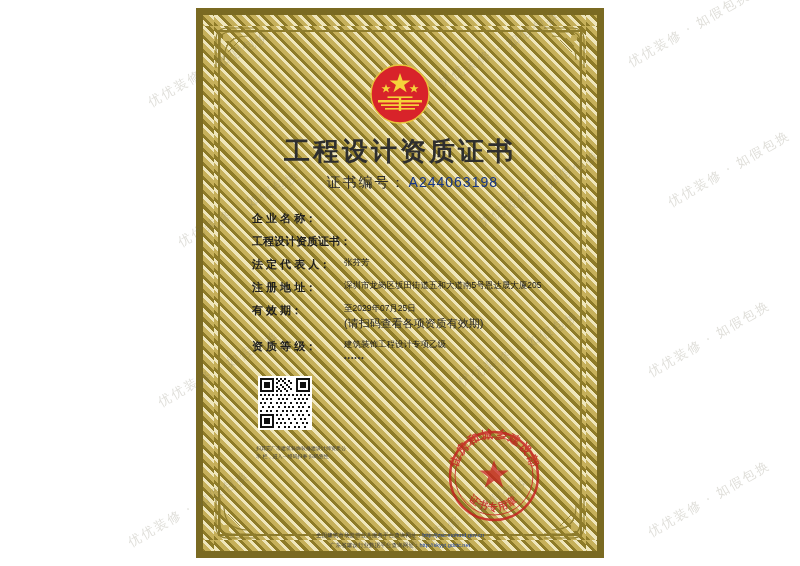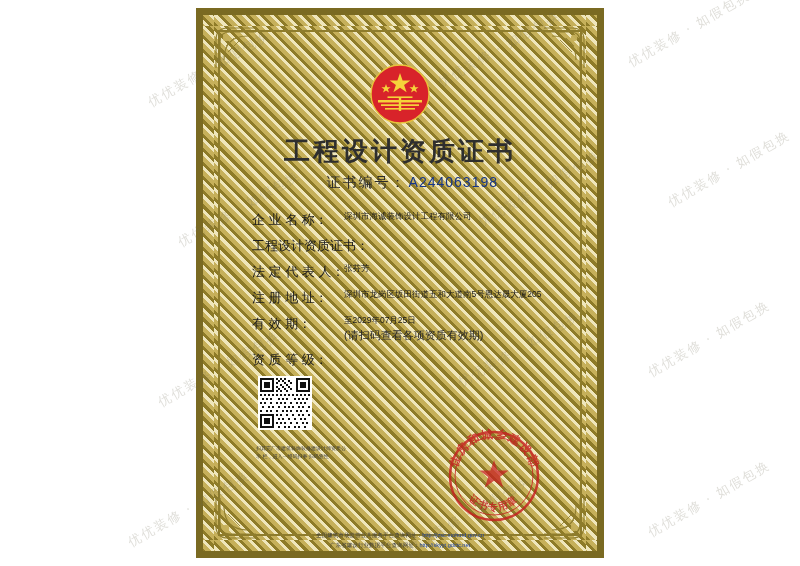--- a/index.html
+++ b/index.html
@@ -127,22 +127,22 @@
   .field-row {
     display: flex;
     align-items: flex-start;
     margin-bottom: 8px;
     font-size: 9px;
   }
   .field-label {
     width: 92px;
     flex: 0 0 92px;
     color: #1d1d1d;
-    font-weight: normal;
-    font-size: 13px;
+    font-weight: bold;
+    font-size: 11px;
     white-space: nowrap;
   }
   .field-value {
     flex: 1 1 auto;
     color: #1a1a1a;
     font-size: 8.5px;
     line-height: 1.35;
     word-break: break-all;
   }
   .field-sub {
@@ -541,21 +541,20 @@
 
     <div class="title">工程设计资质证书</div>
 
     <div class="cert-no">
       <span class="label">证书编号：</span><span class="value">A244063198</span>
     </div>
 
     <div class="fields">
       <div class="field-row">
         <div class="field-label">企 业 名 称：</div>
-        <div class="field-value">深圳市海诚装饰设计工程有限公司</div>
       </div>
       <div class="field-row">
         <div class="field-label">工程设计资质证书：</div>
       </div>
       <div class="field-row">
         <div class="field-label">法 定 代 表 人：</div>
         <div class="field-value">张芬芳</div>
       </div>
       <div class="field-row">
         <div class="field-label">注 册 地 址：</div>
@@ -563,20 +562,24 @@
       </div>
       <div class="field-row">
         <div class="field-label">有 效 期：</div>
         <div class="field-value">
           <span>至2029年07月25日</span>
           <span class="field-sub">(请扫码查看各项资质有效期)</span>
         </div>
       </div>
       <div class="field-row">
         <div class="field-label">资 质 等 级：</div>
+        <div class="field-value">
+          <span>建筑装饰工程设计专项乙级</span>
+          <span class="field-sub dots">••••••</span>
+        </div>
       </div>
     </div>
 
     <div class="qr">
       <svg viewBox="0 0 25 25" width="50" height="50" shape-rendering="crispEdges">
         <rect width="25" height="25" fill="#ffffff"></rect>
         <g fill="#111111">
           <rect x="0" y="0" width="7" height="1"></rect>
             <rect x="0" y="6" width="7" height="1"></rect>
           <rect x="0" y="0" width="1" height="7"></rect>

